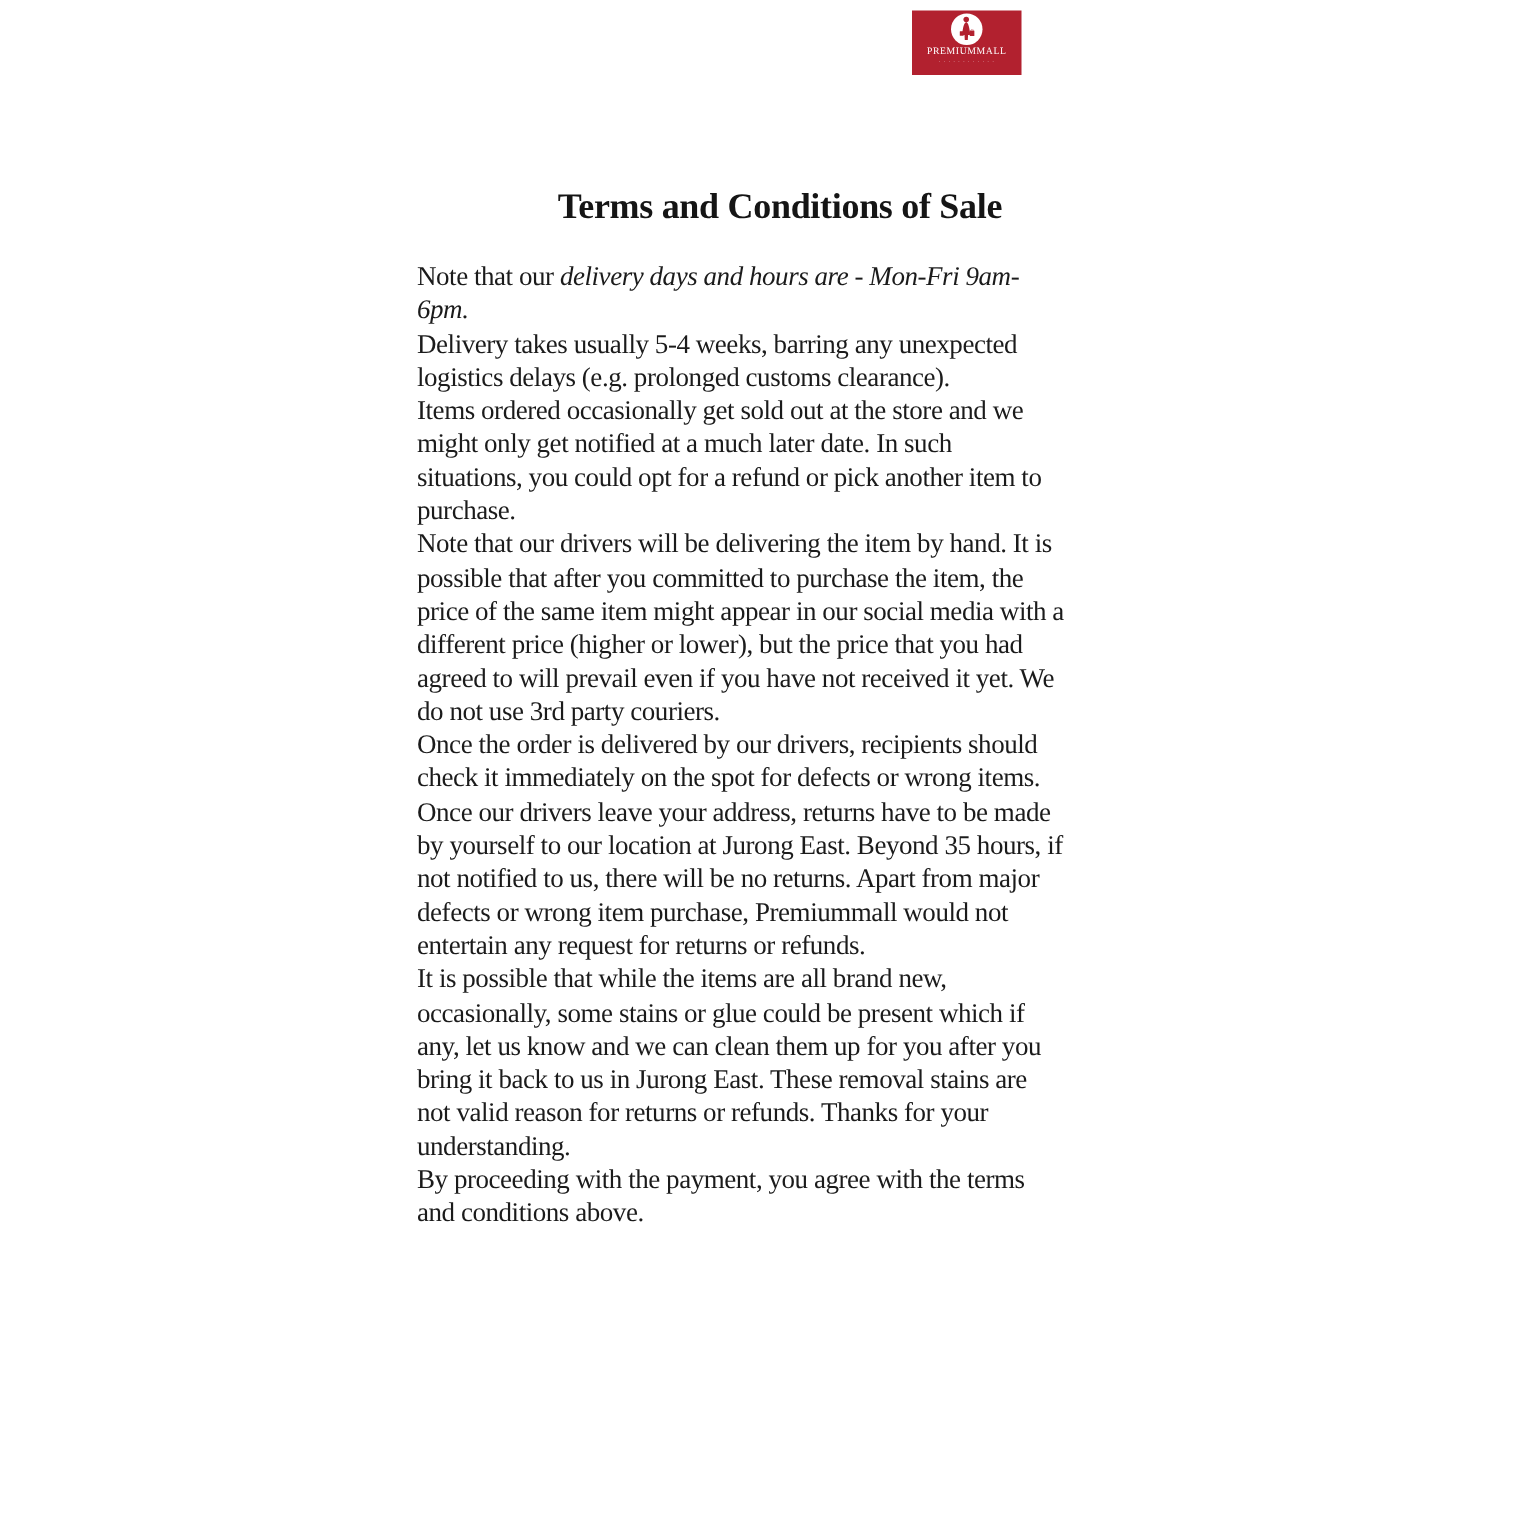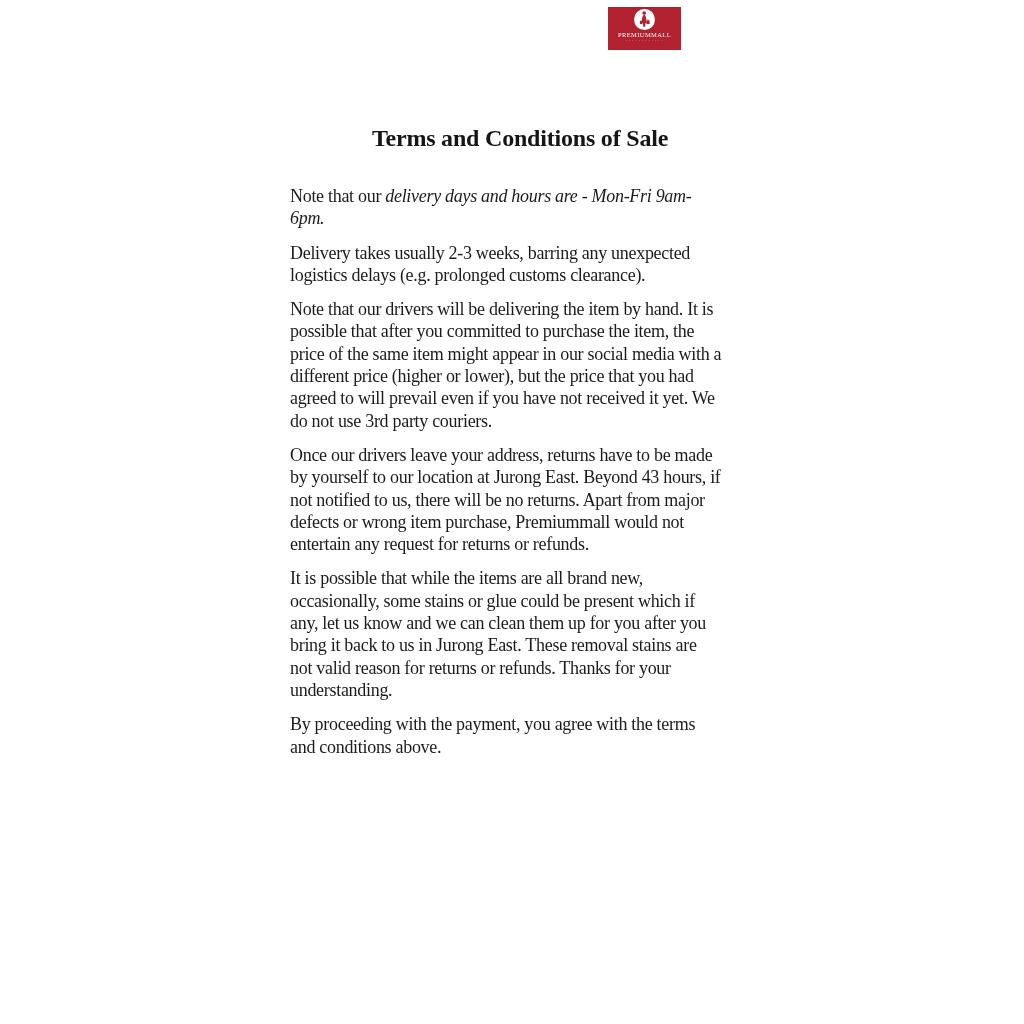--- a/index.html
+++ b/index.html
@@ -78,21 +78,21 @@
     position: absolute;
     left: 278px;
     top: 173px;
     width: 512px;
     color: #1b1b1b;
     font-size: 18px;
     line-height: 22.3px;
     letter-spacing: -0.3px;
   }
   .doc-body p {
-    margin: 12px;
+    margin: 0;
     padding: 0;
     white-space: pre-line;
   }
   .italic { font-style: italic; }
 </style>
 </head>
 <body>
 
 <div class="page">
 
@@ -110,30 +110,36 @@
     </div>
     <div class="logo-brand">PREMIUMMALL</div>
     <div class="logo-tagline">· · · · · · · · · · · ·</div>
   </div>
 
   <h1 class="doc-title">Terms and Conditions of Sale</h1>
 
   <div class="doc-body">
     <p><span>Note that our </span><span class="italic">delivery days and hours are - Mon-Fri 9am-
 6pm.</span></p>
-    <p>Delivery takes usually 2-3 weeks, barring any unexpected
+    <p>Delivery takes usually 5-4 weeks, barring any unexpected
 logistics delays (e.g. prolonged customs clearance).</p>
+    <p>Items ordered occasionally get sold out at the store and we
+might only get notified at a much later date.  In such
+situations, you could opt for a refund or pick another item to
+purchase.</p>
     <p>Note that our drivers will be delivering the item by hand. It is
 possible that after you committed to purchase the item, the
 price of the same item might appear in our social media with a
 different price (higher or lower), but the price that you had
 agreed to will prevail even if you have not received it yet. We
 do not use 3rd party couriers.</p>
+    <p>Once the order is delivered by our drivers, recipients should
+check it immediately on the spot for defects or wrong items.</p>
     <p>Once our drivers leave your address, returns have to be made
-by yourself to our location at Jurong East. Beyond 43 hours, if
+by yourself to our location at Jurong East. Beyond 35 hours, if
 not notified to us, there will be no returns. Apart from major
 defects or wrong item purchase, Premiummall would not
 entertain any request for returns or refunds.</p>
     <p>It is possible that while the items are all brand new,
 occasionally, some stains or glue could be present which if
 any, let us know and we can clean them up for you after you
 bring it back to us in Jurong East. These removal stains are
 not valid reason for returns or refunds. Thanks for your
 understanding.</p>
     <p>By proceeding with the payment, you agree with the terms

